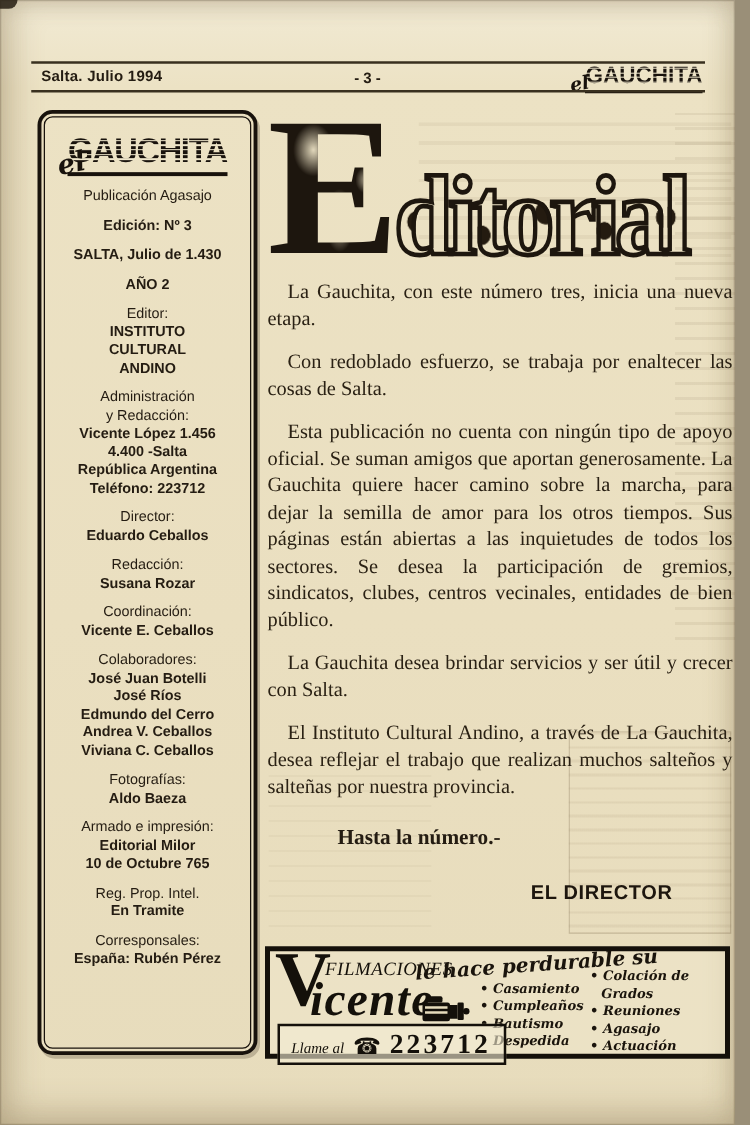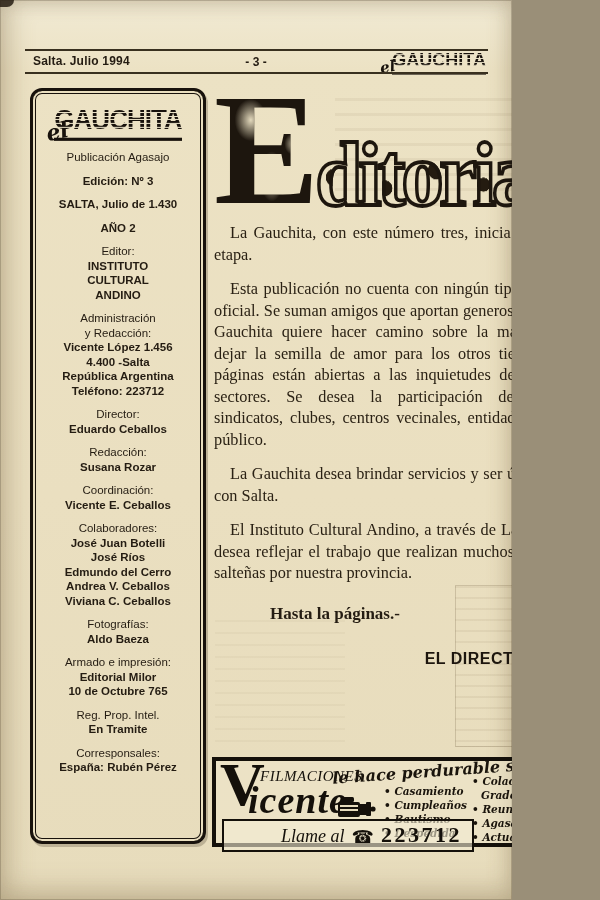--- a/index.html
+++ b/index.html
@@ -1,17 +1,17 @@
 <!DOCTYPE html>
 <html><head>
 <meta charset="utf-8">
 <style>
   html,body{margin:0;padding:0;background:#9a8f78;}
   .page{
-    position:relative;width:512px;height:900px;overflow:hidden;
+    position:relative;width:588px;height:900px;overflow:hidden;
     background:linear-gradient(180deg,#f1ead4 0px,#ece2c4 70px,#eadfc0 55%,#e7dcbc 100%);
     box-shadow:inset 0 0 0 1px rgba(70,58,40,.25),
                inset 14px 0 22px rgba(125,105,72,.20),
                inset -10px 0 18px rgba(125,105,72,.13),
                inset 0 -16px 22px rgba(125,105,72,.18),
                inset 0 8px 14px rgba(150,130,95,.10);
     font-family:"Liberation Serif",serif;color:#241c12;
   }
   .corner-mark{position:absolute;left:0;top:0;width:14px;height:7px;background:#241c12;border-bottom-right-radius:7px;opacity:.85;}
   
@@ -111,21 +111,21 @@
   .ad-camera{position:absolute;left:120px;top:33px;}
   .ad-list{position:absolute;margin:0;padding:0;list-style:none;font-family:"DejaVu Serif",serif;font-style:italic;font-weight:700;font-size:10.5px;line-height:14px;color:#1a140c;}
   .ad-list li{padding-left:9px;text-indent:-9px;}
   .ad-list li::before{content:"• ";}
   .col1{left:168px;top:23px;width:86px;}
   .col2{left:256px;top:13px;width:104px;}
   .ad-phone{
     position:absolute;left:6px;top:58px;border:2px solid #14100a;background:rgba(244,236,212,.6);
     padding:1px 10px 2px 9px;display:inline-flex;align-items:baseline;gap:7px;white-space:nowrap;
   }
-  .ad-phone .lbl{font-family:"Liberation Serif",serif;font-style:italic;font-size:18px;color:#14100a;margin-left:48px;}
+  .ad-phone .lbl{font-family:"Liberation Serif",serif;font-style:italic;font-size:12px;color:#14100a;}
   .ad-phone .ph-icon{font-size:18px;position:relative;top:1px;color:#14100a;}
   .ad-phone .num{font-family:"Liberation Serif",serif;font-weight:700;font-size:22px;letter-spacing:2.5px;color:#14100a;}
 </style>
 </head>
 <body>
 
 <div class="page">
 
   <div class="corner-mark"></div>
   <div class="ghost g1"></div>
@@ -211,24 +211,25 @@
       <div class="b">España: Rubén Pérez</div>
     </div>
   </aside>
 
   <main class="content">
     <div class="ed-title">
       <span class="bigE">E</span>
         <span class="ed-rest">ditorial</span>
     </div>
     <p class="para">La Gauchita, con este número tres, inicia una nueva etapa.</p>
+    <p class="para">Con redoblado esfuerzo, se trabaja por enaltecer las cosas de Salta.</p>
     <p class="para">Esta publicación no cuenta con ningún tipo de apoyo oficial. Se suman amigos que aportan generosamente. La Gauchita quiere hacer camino sobre la marcha, para dejar la semilla de amor para los otros tiempos. Sus páginas están abiertas a las inquietudes de todos los sectores. Se desea la participación de gremios, sindicatos, clubes, centros vecinales, entidades de bien público.</p>
     <p class="para">La Gauchita desea brindar servicios y ser útil y crecer con Salta.</p>
     <p class="para">El Instituto Cultural Andino, a través de La Gauchita, desea reflejar el trabajo que realizan muchos salteños y salteñas por nuestra provincia.</p>
-    <p class="closing">Hasta la páginas.-</p>
+    <p class="closing">Hasta la número.-</p>
     <p class="signature">EL DIRECTOR</p>
 
     <div class="ad">
       <div class="ad-inner">
         <span class="ad-v">V</span>
         <span class="ad-filmaciones">FILMACIONES</span>
         <span class="ad-icente">icente</span>
         <span class="ad-tagline">le hace perdurable su</span>
         <span class="ad-camera">
           <svg width="40" height="28" viewBox="0 0 40 28">

